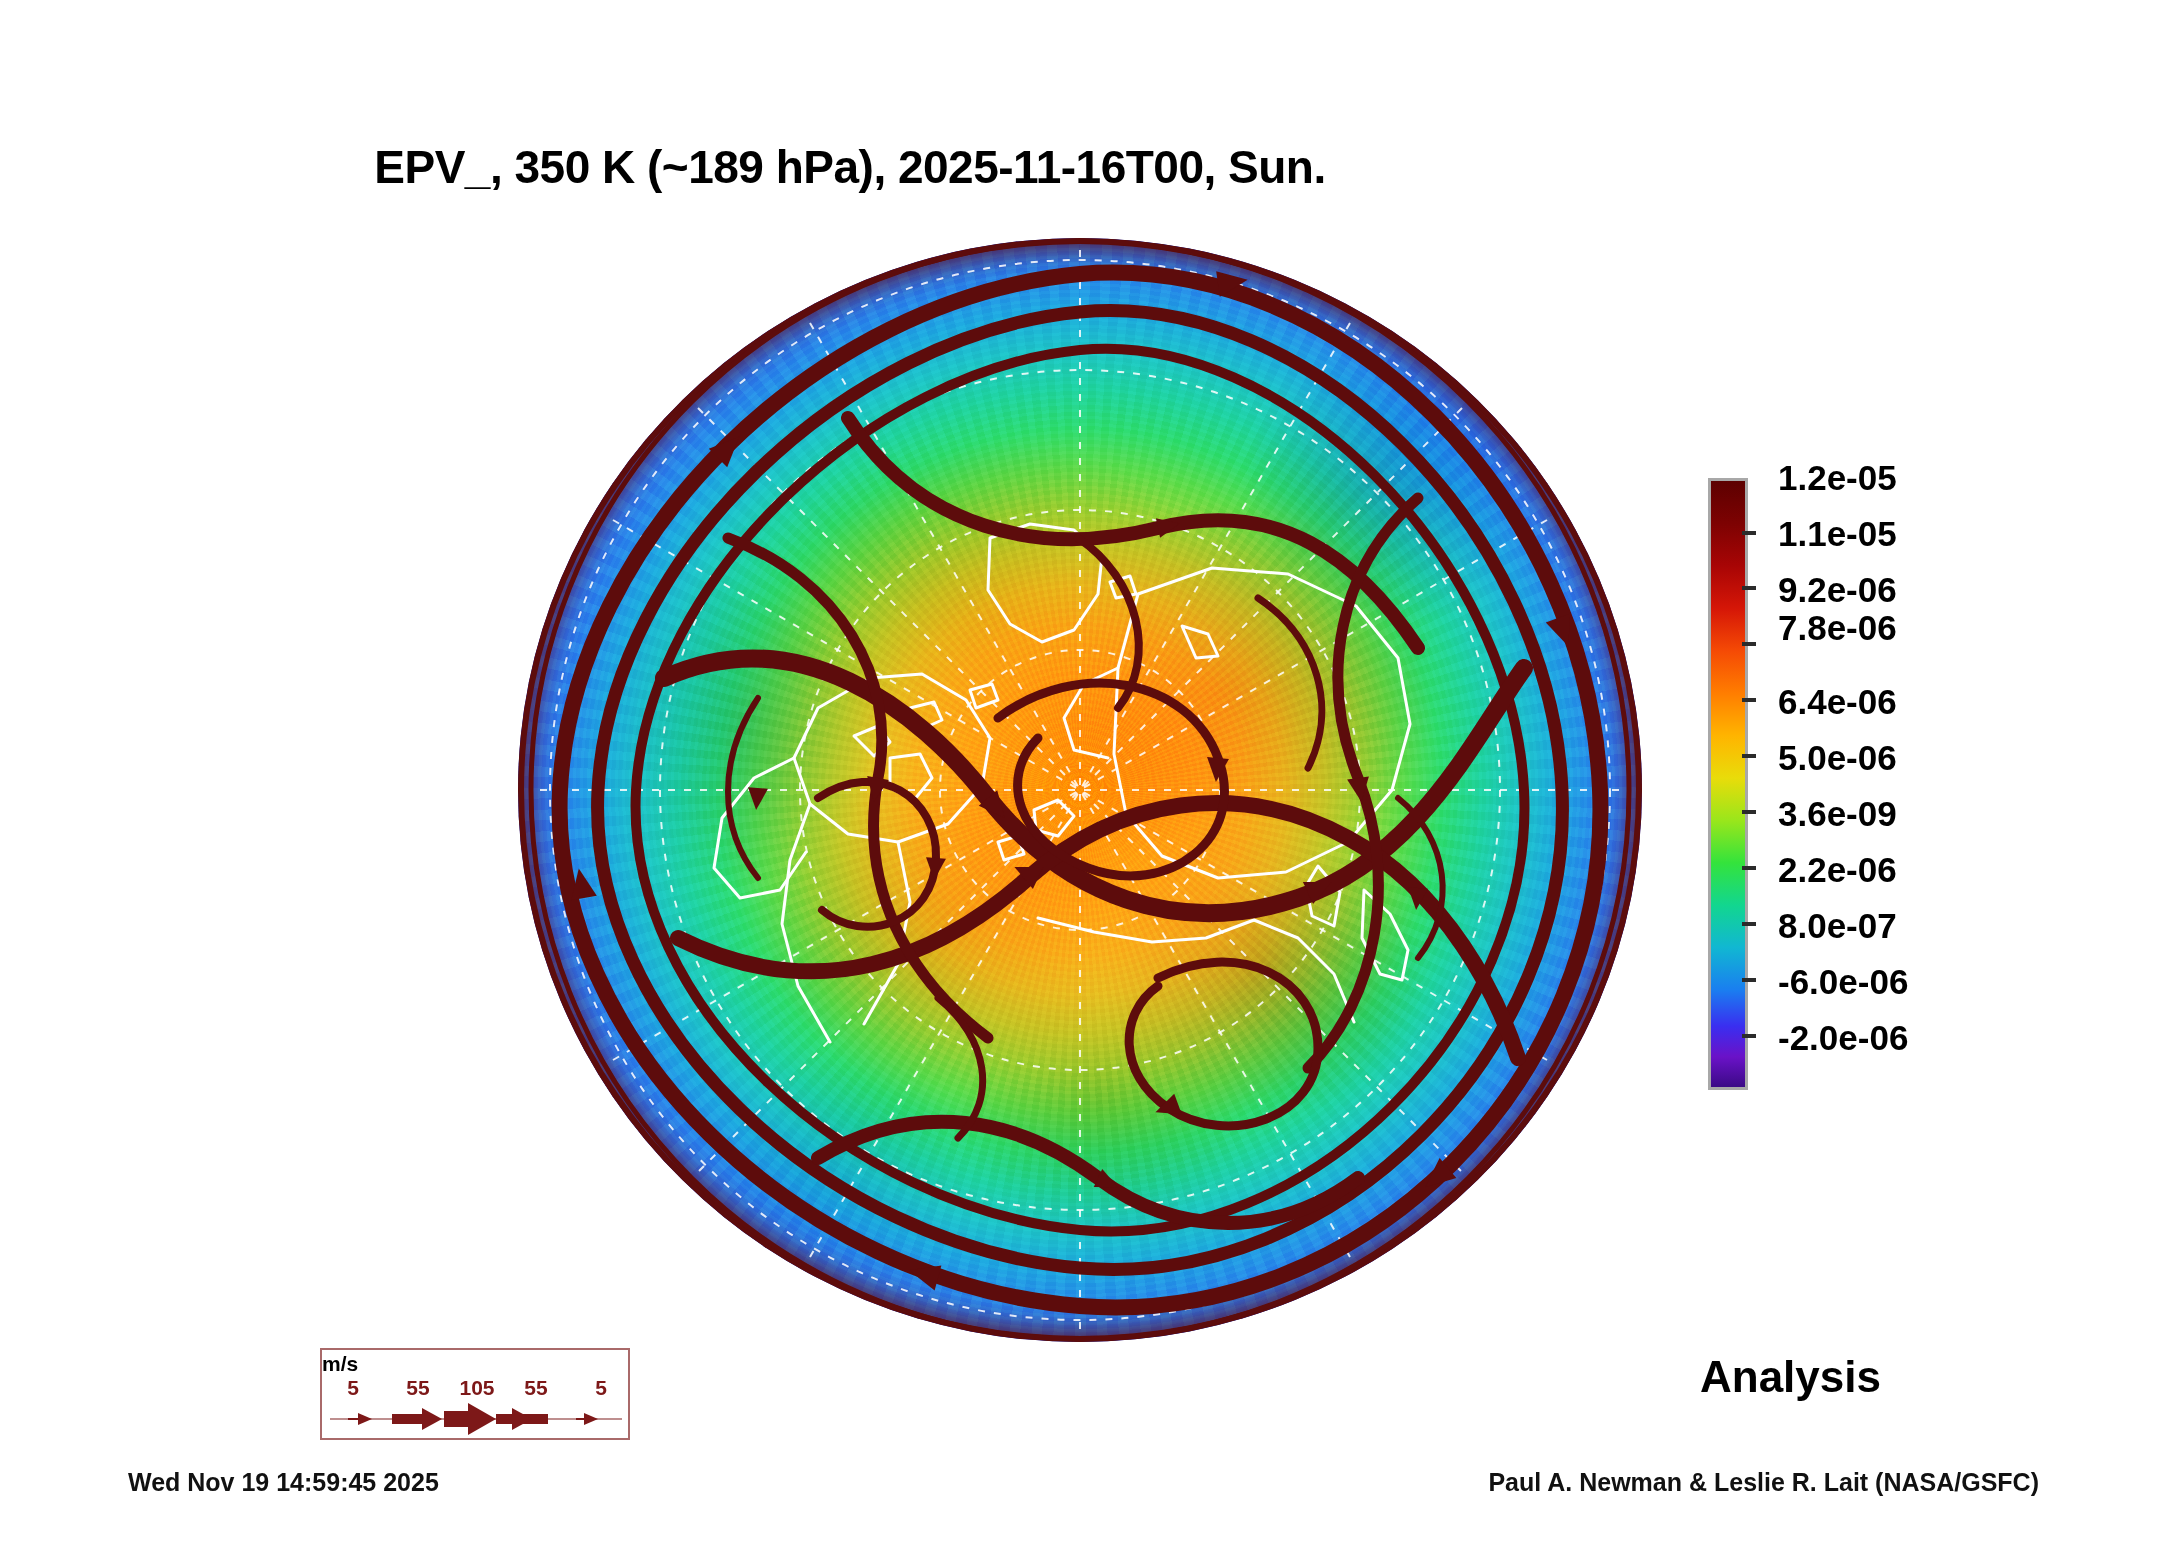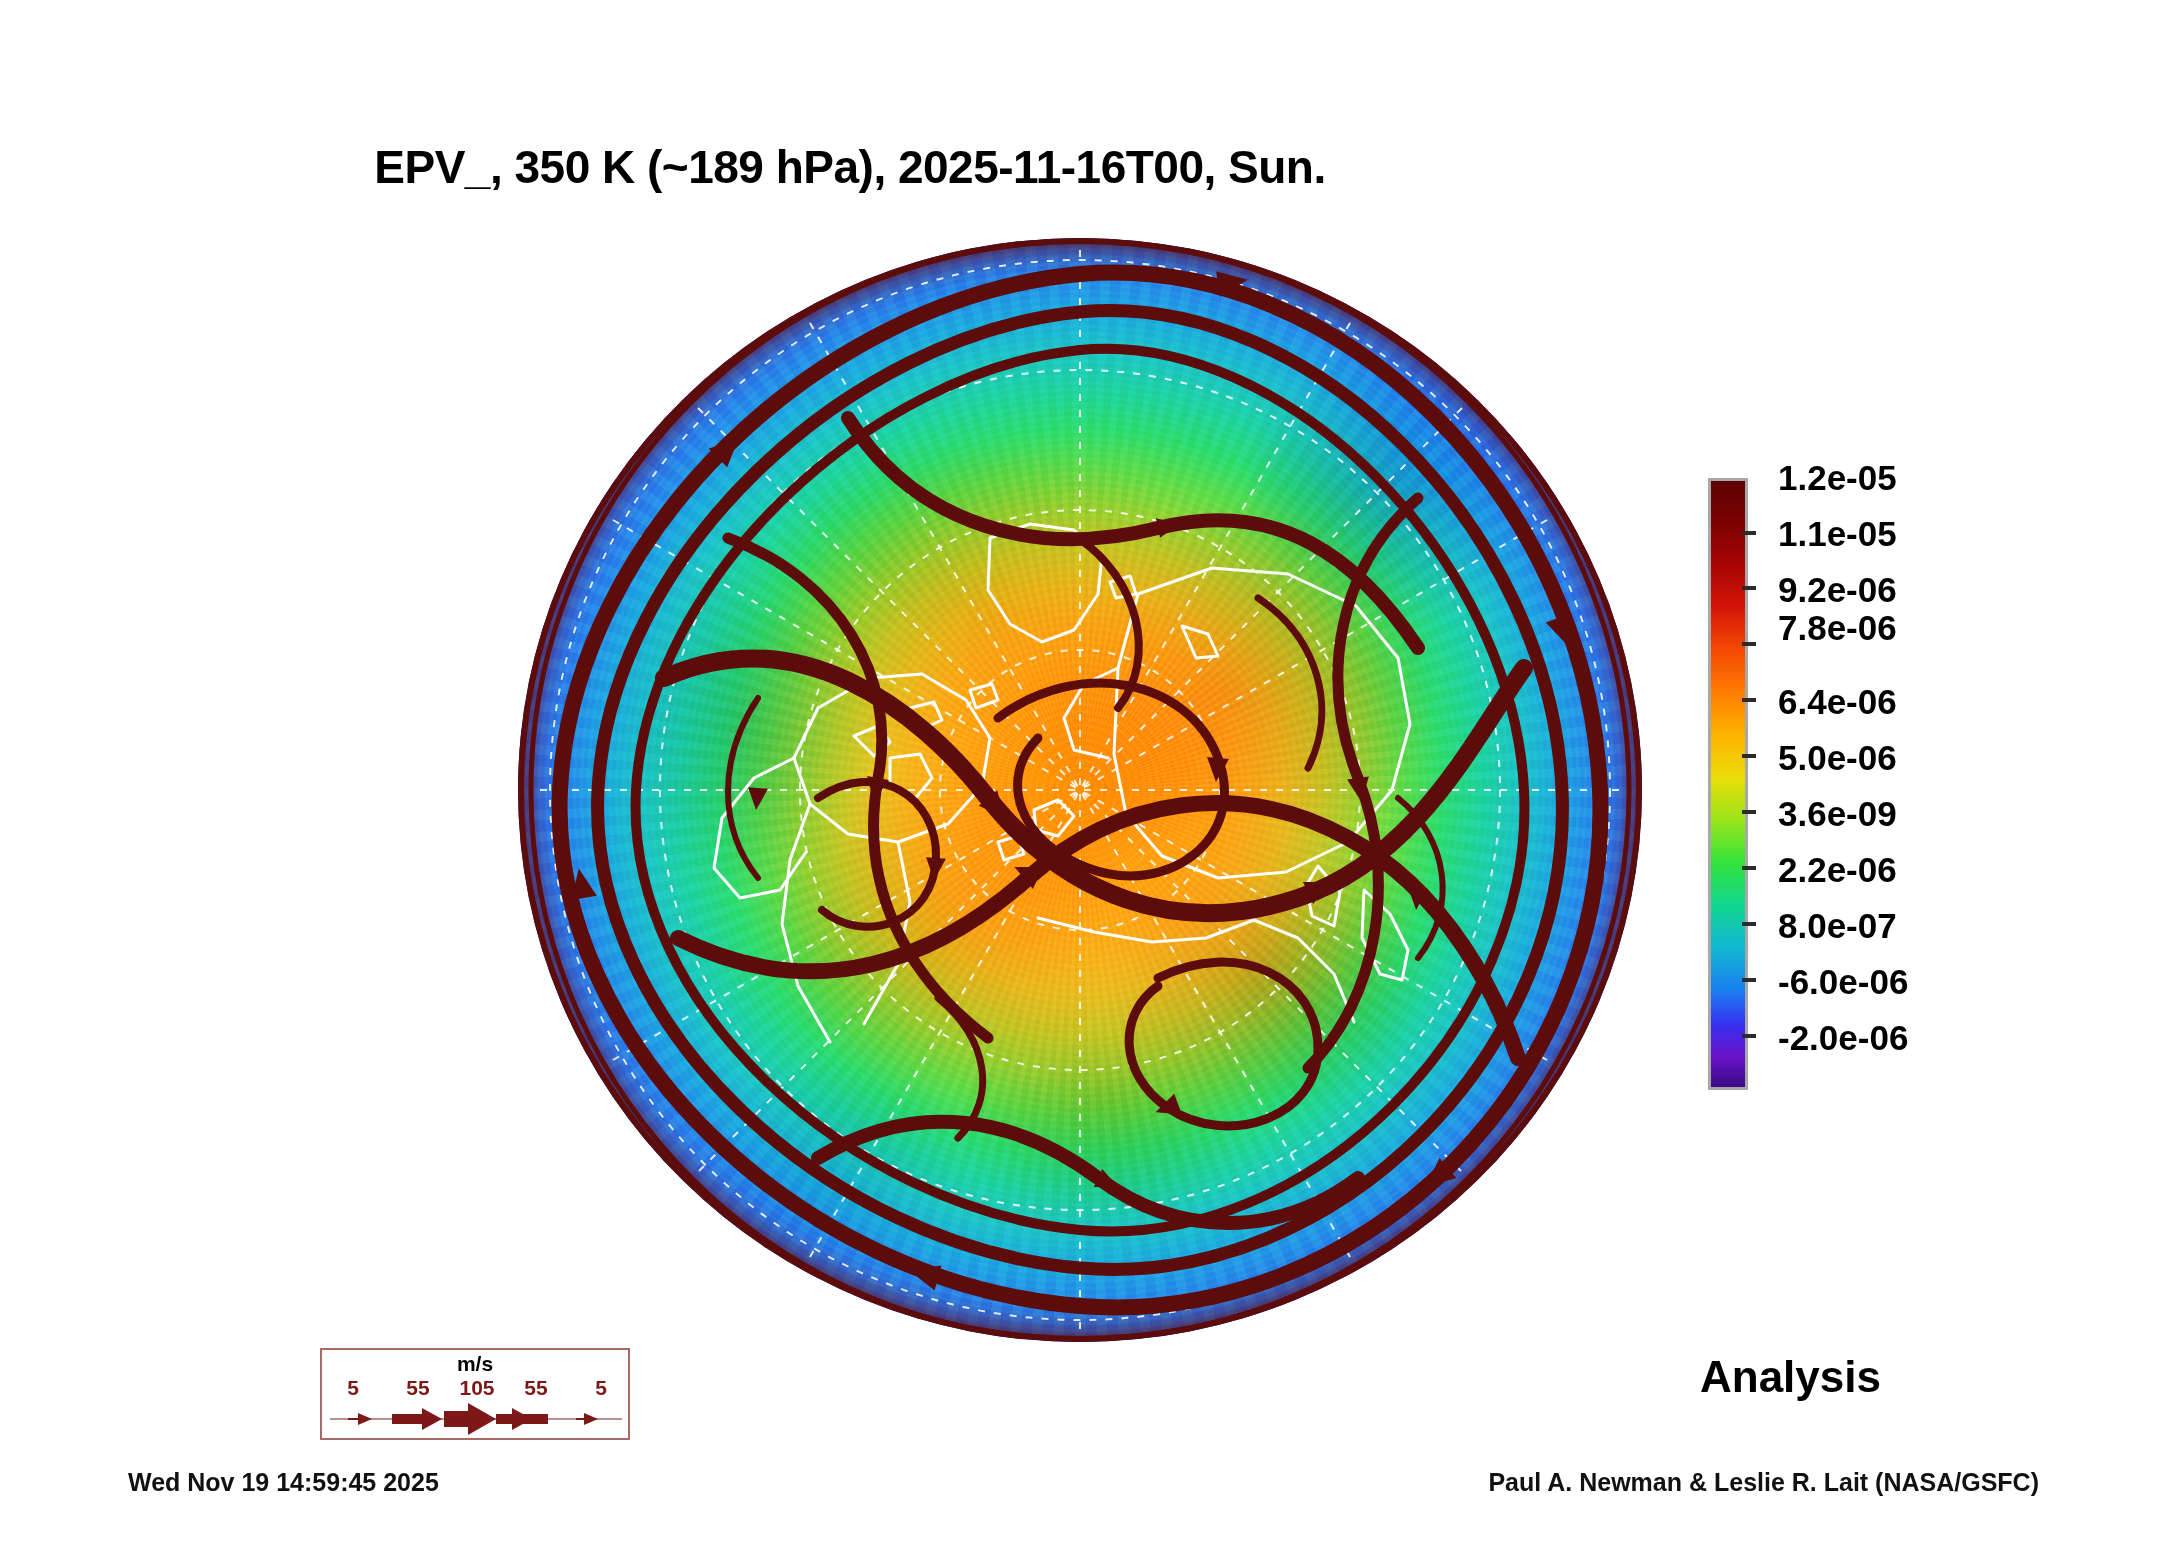--- a/index.html
+++ b/index.html
@@ -198,21 +198,20 @@
     height: 92px;
     border: 2px solid #a96a6a;
     background: #ffffff;
     box-sizing: border-box;
   }
   #wind-legend-units {
     position: absolute;
     top: 2px;
     left: 0;
     width: 100%;
-    text-align: center;
     font-size: 21px;
     font-weight: bold;
     color: #000000;
   }
   .wind-tick-label {
     position: absolute;
     top: 26px;
     font-size: 21px;
     font-weight: bold;
     color: #7d1818;

